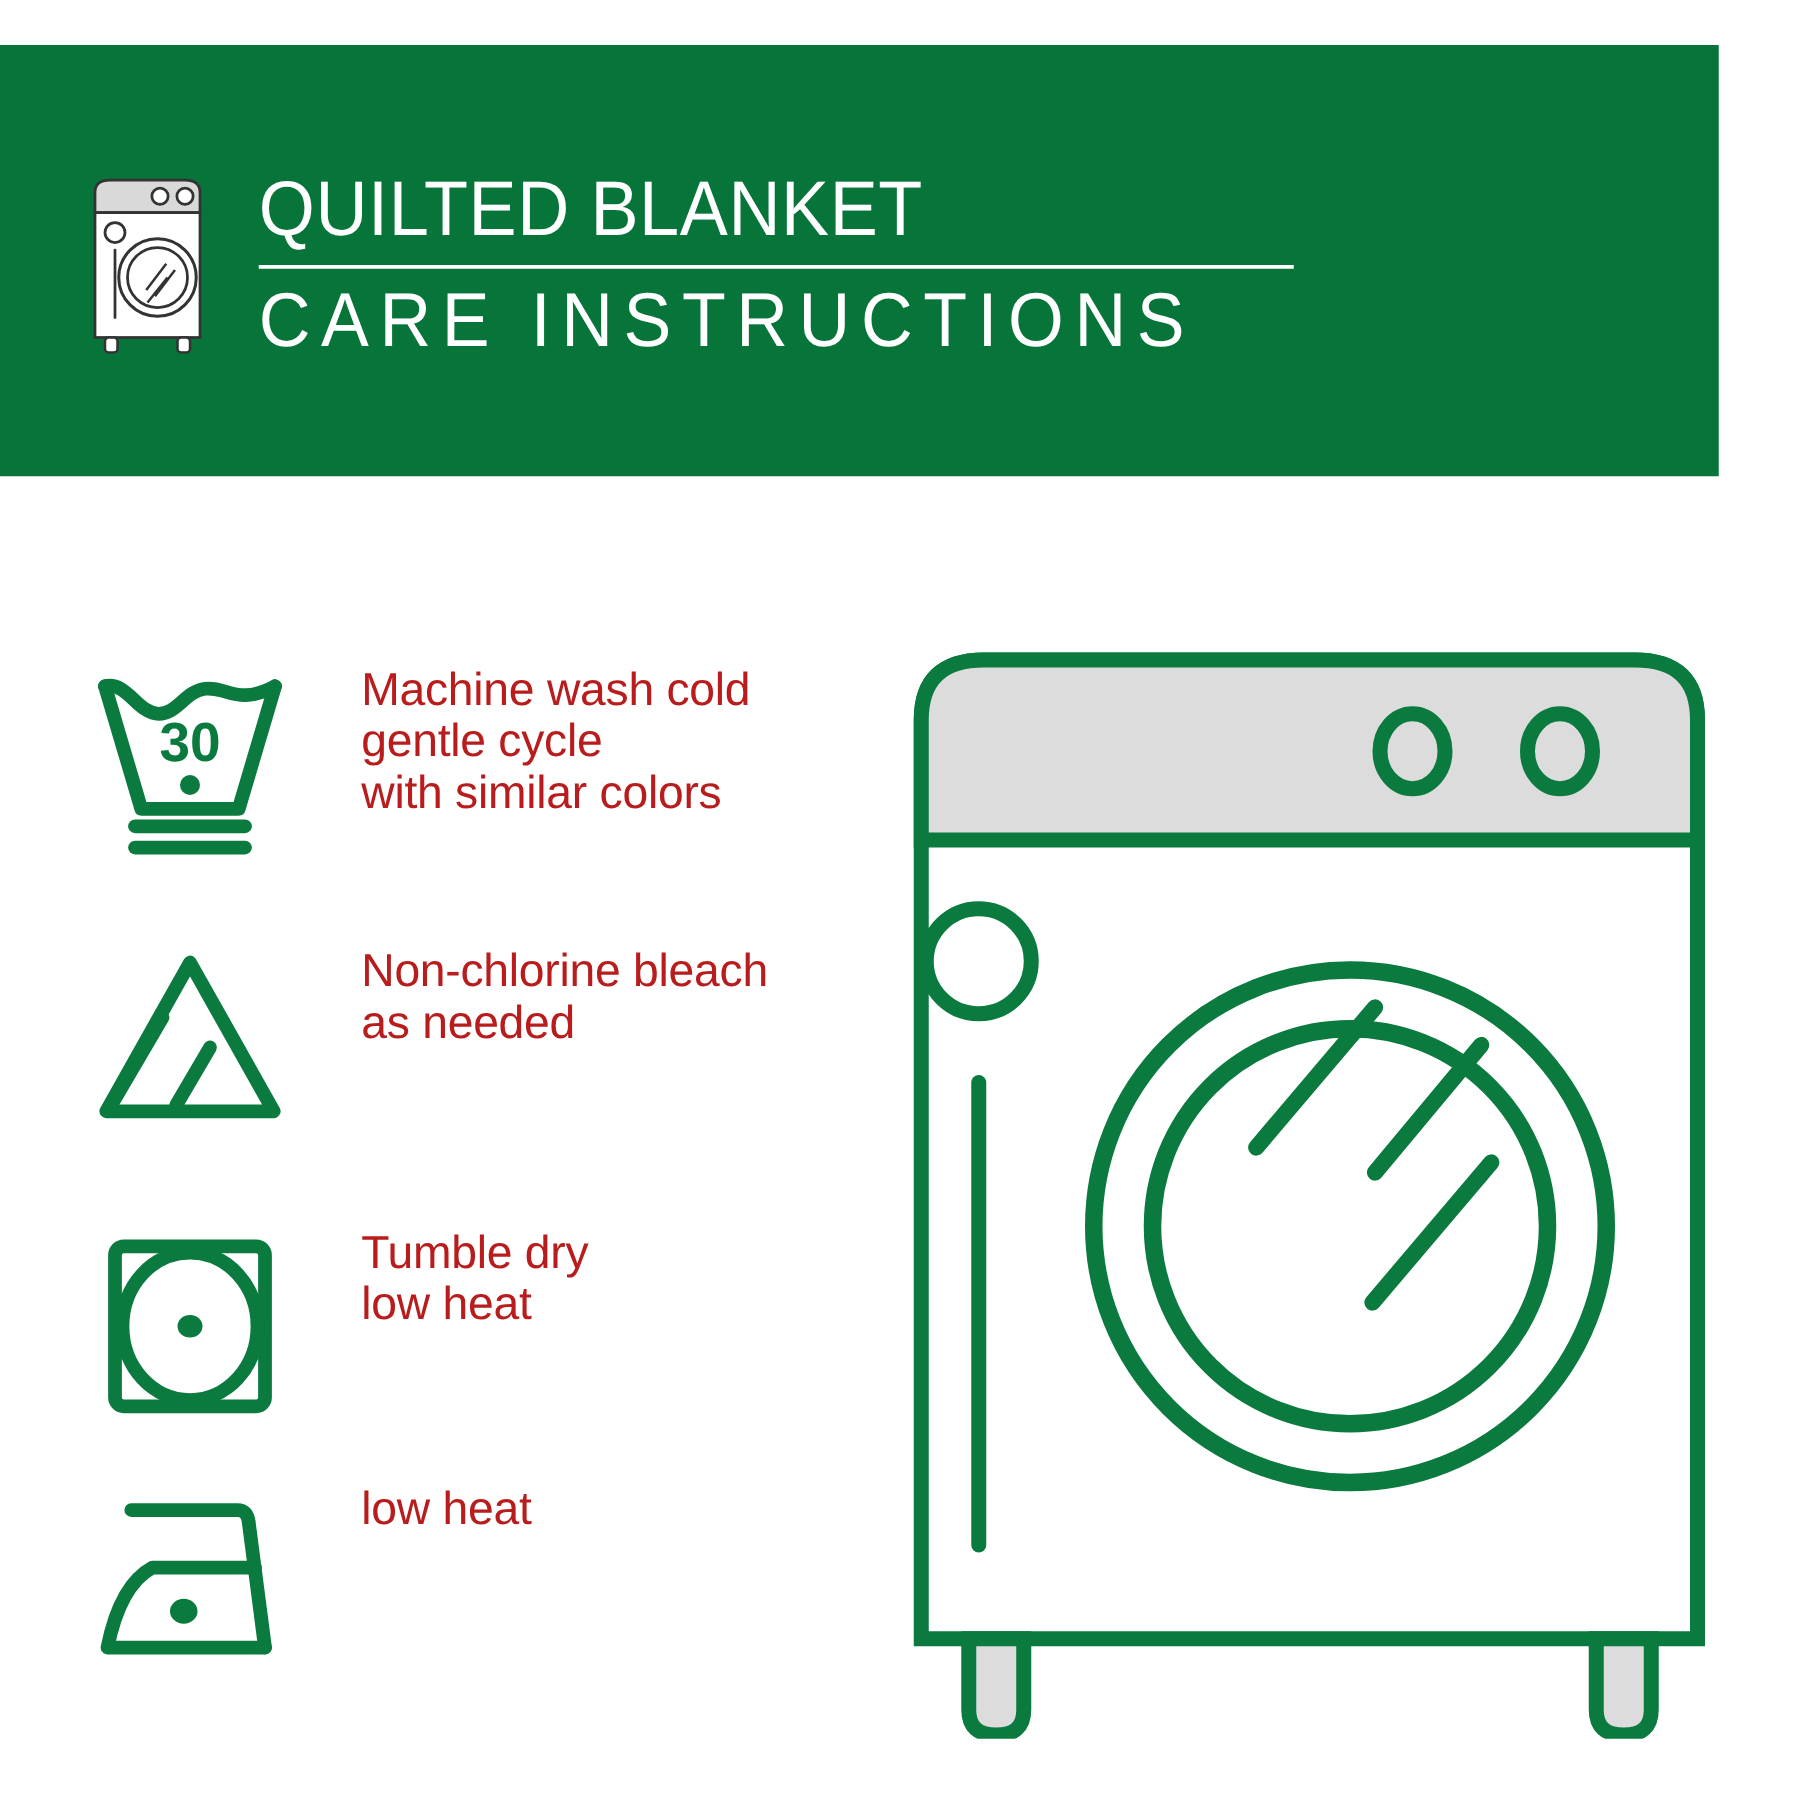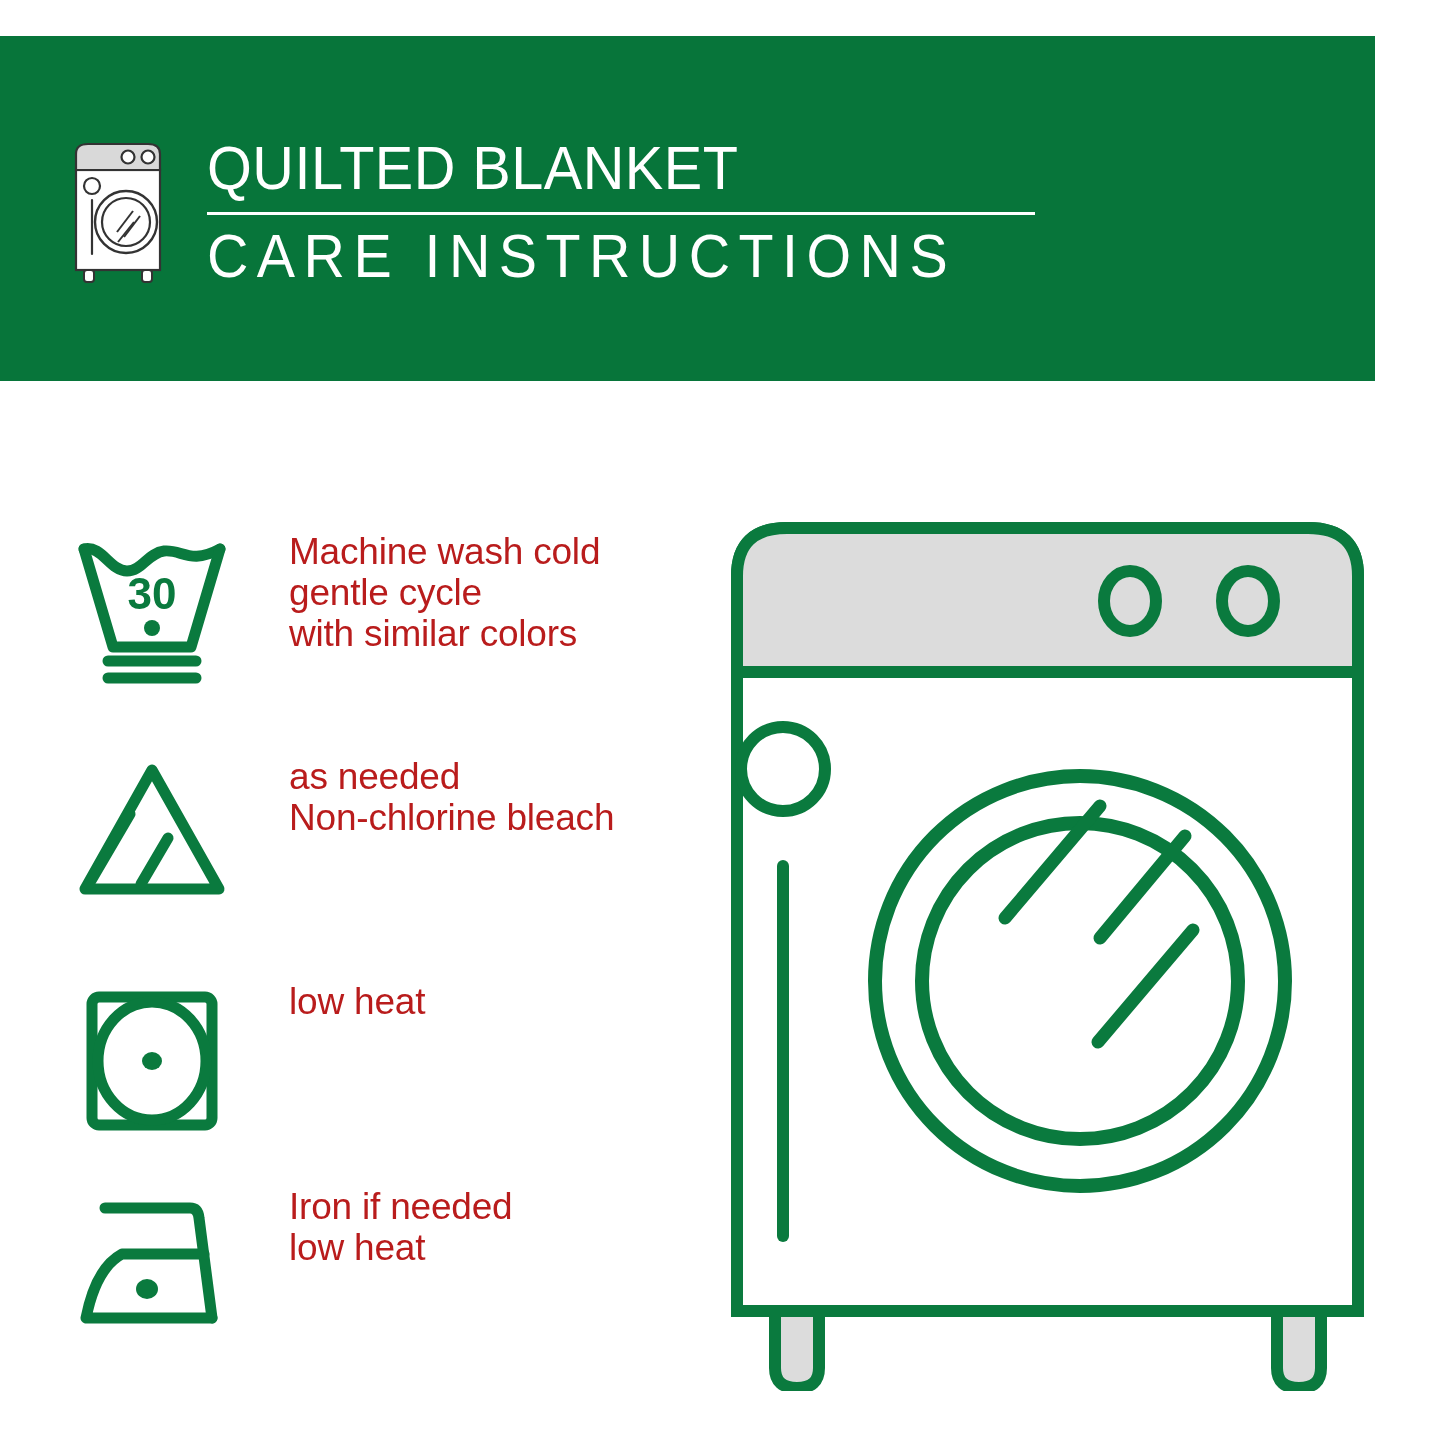--- a/index.html
+++ b/index.html
@@ -198,54 +198,54 @@
       <div class="care-symbol">
         <svg viewBox="0 0 160 160" width="160" height="160" aria-hidden="true">
           <g fill="none" stroke="#0a7a3e" stroke-width="11" stroke-linecap="round" stroke-linejoin="round">
             <path d="M80 14 L147 133 L13 133 Z"></path>
             <line x1="58" y1="58" x2="17" y2="128"></line>
             <line x1="96" y1="82" x2="69" y2="128"></line>
           </g>
         </svg>
       </div>
       <div class="care-text">
+        <span class="ln">Non-chlorine bleach</span>
         <span class="ln">as needed</span>
-        <span class="ln">Non-chlorine bleach</span>
       </div>
     </div>
 
     <div class="care-row" id="care-row-2">
       <div class="care-symbol">
         <svg viewBox="0 0 160 160" width="160" height="160" aria-hidden="true">
           <g fill="none" stroke="#0a7a3e" stroke-width="11" stroke-linejoin="round">
             <rect x="20" y="16" width="120" height="128" rx="7"></rect>
             <ellipse cx="80" cy="80" rx="54" ry="59"></ellipse>
           </g>
           <ellipse cx="80" cy="80" rx="10" ry="9" fill="#0a7a3e"></ellipse>
         </svg>
       </div>
       <div class="care-text">
+        <span class="ln">Tumble dry</span>
         <span class="ln">low heat</span>
       </div>
     </div>
 
     <div class="care-row" id="care-row-3">
       <div class="care-symbol">
         <svg viewBox="0 0 160 160" width="160" height="160" aria-hidden="true">
           <g fill="none" stroke="#0a7a3e" stroke-width="11" stroke-linecap="round" stroke-linejoin="round">
 
             <path d="M33 22 L118 22 Q126 22 127 32 L140 132"></path>
 
             <path d="M132 68 L50 68 Q24 82 14 132 L140 132"></path>
           </g>
           <ellipse cx="75" cy="103" r="10" rx="11" ry="10" fill="#0a7a3e"></ellipse>
         </svg>
       </div>
       <div class="care-text">
-        <span class="ln">Iron if needed</span>
         <span class="ln">low heat</span>
       </div>
     </div>
 
   </div>
 
   <div id="machine-illustration">
     <svg viewBox="0 0 665 885" width="665" height="885" aria-hidden="true">
 
       <path d="M22 70 Q22 22 72 22 L593 22 Q643 22 643 70 L643 805 L22 805 Z" fill="#ffffff" stroke="#0a7a3e" stroke-width="12"></path>

